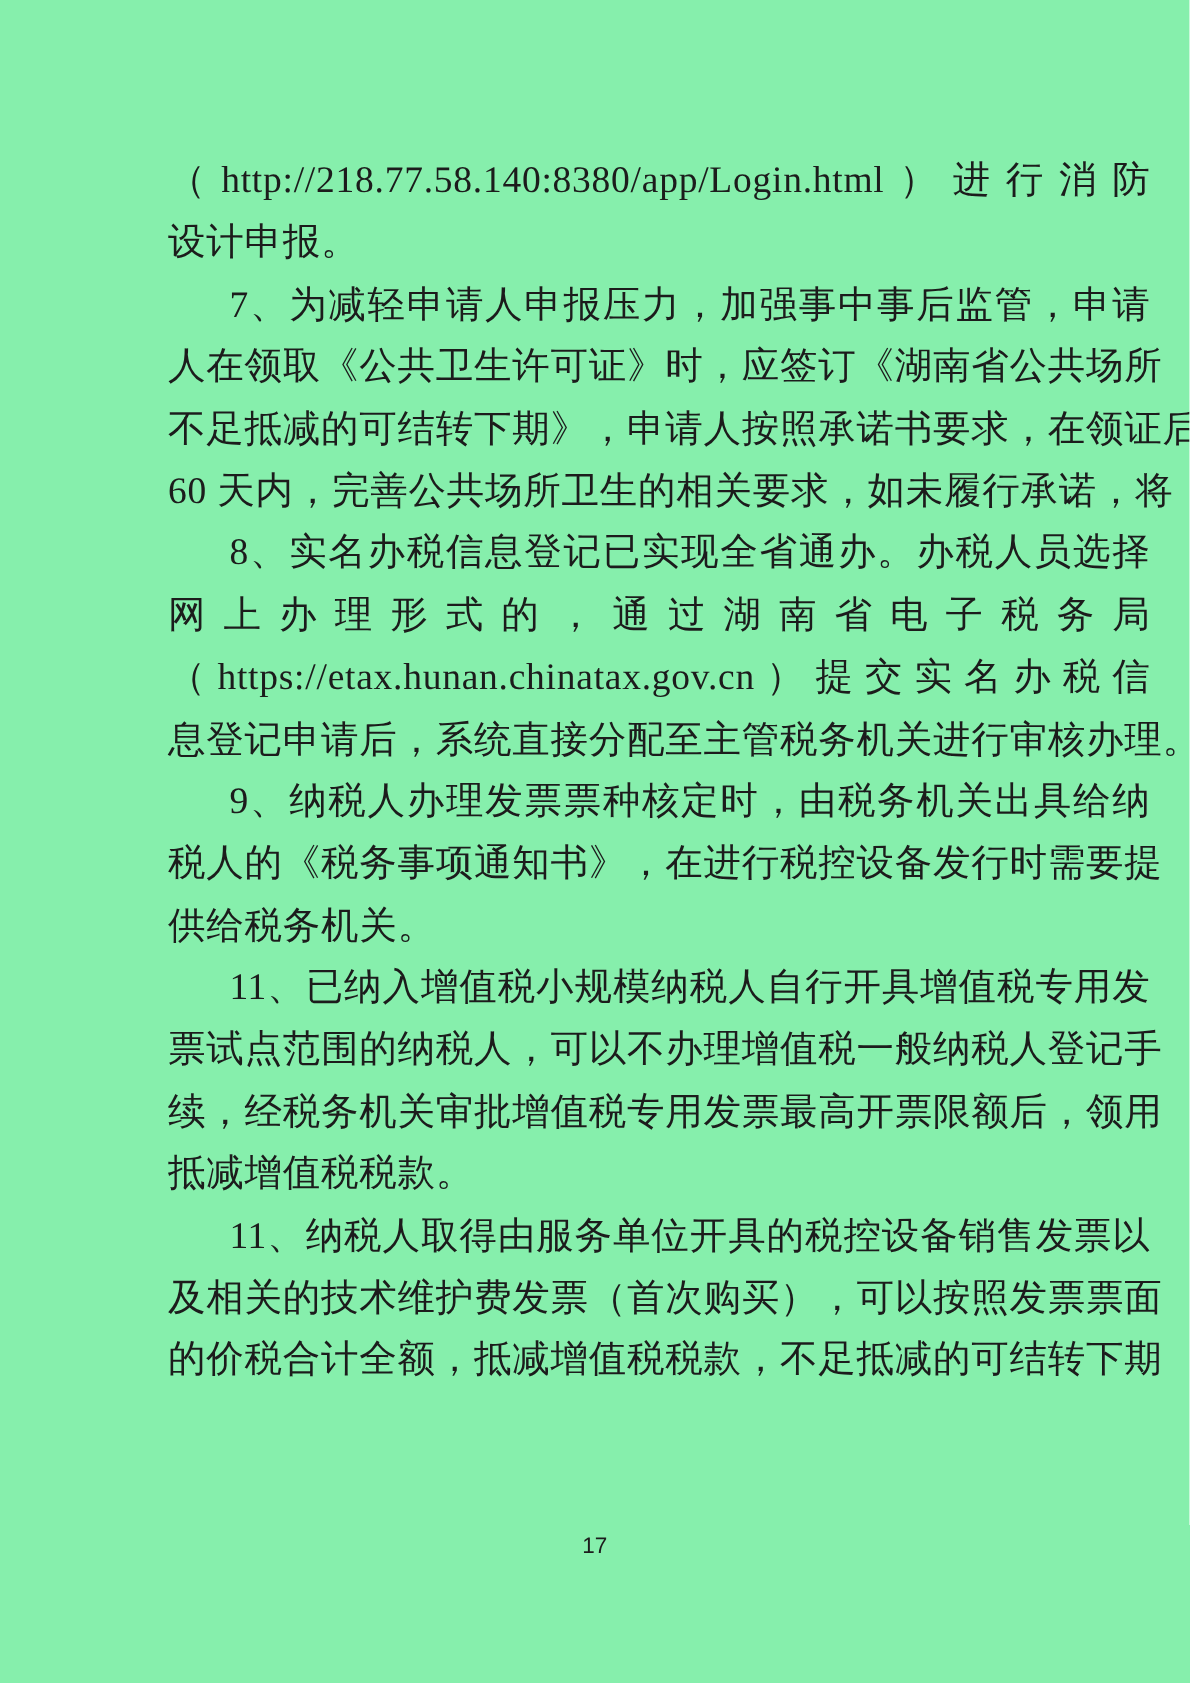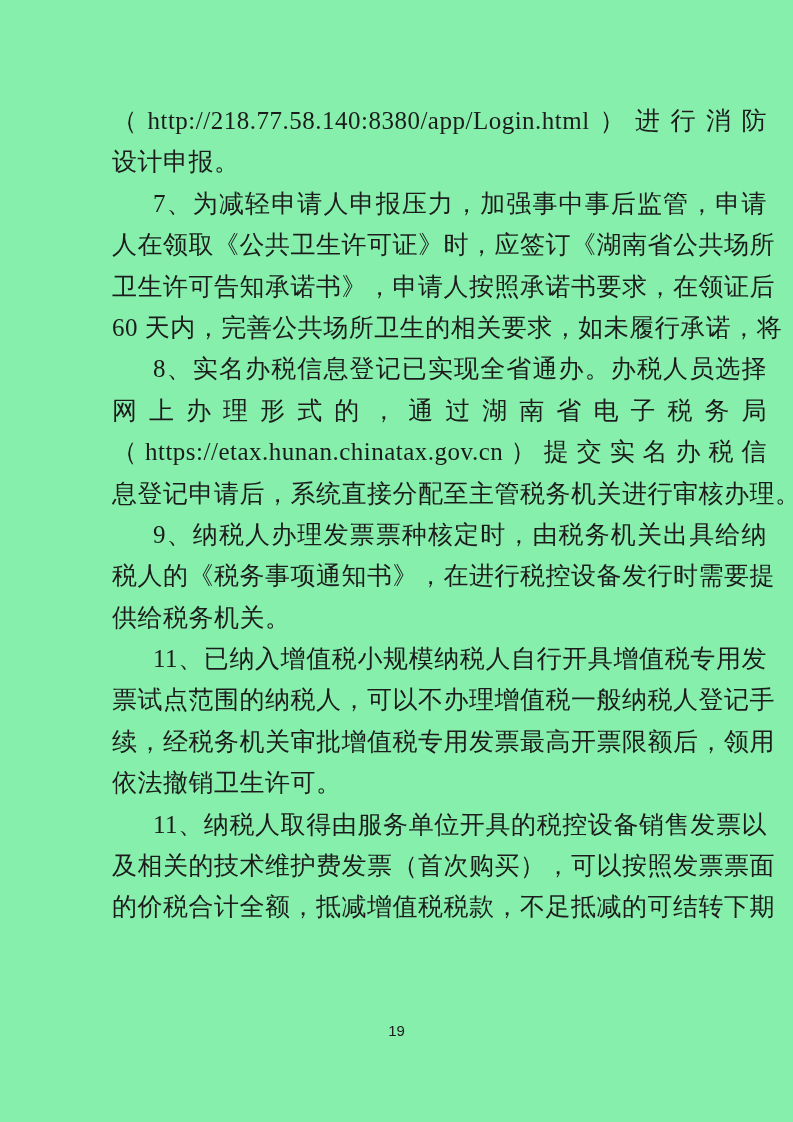--- a/index.html
+++ b/index.html
@@ -51,31 +51,31 @@
 </style>
 </head>
 <body>
 
 <div class="page">
   <div class="text-block">
     <div class="line">（http://218.77.58.140:8380/app/Login.html）进行消防</div>
     <div class="line short">设计申报。</div>
     <div class="line indent">7、为减轻申请人申报压力，加强事中事后监管，申请</div>
     <div class="line">人在领取《公共卫生许可证》时，应签订《湖南省公共场所</div>
-    <div class="line">卫生许可告知承诺书》，申请人按照承诺书要求，在领证后</div>
+    <div class="line">不足抵减的可结转下期》，申请人按照承诺书要求，在领证后</div>
     <div class="line">60 天内，完善公共场所卫生的相关要求，如未履行承诺，将</div>
     <div class="line indent">8、实名办税信息登记已实现全省通办。办税人员选择</div>
     <div class="line">网上办理形式的，通过湖南省电子税务局</div>
     <div class="line">（https://etax.hunan.chinatax.gov.cn）提交实名办税信</div>
     <div class="line">息登记申请后，系统直接分配至主管税务机关进行审核办理。</div>
     <div class="line indent">9、纳税人办理发票票种核定时，由税务机关出具给纳</div>
     <div class="line">税人的《税务事项通知书》，在进行税控设备发行时需要提</div>
     <div class="line short">供给税务机关。</div>
     <div class="line indent">11、已纳入增值税小规模纳税人自行开具增值税专用发</div>
     <div class="line">票试点范围的纳税人，可以不办理增值税一般纳税人登记手</div>
     <div class="line">续，经税务机关审批增值税专用发票最高开票限额后，领用</div>
-    <div class="line short">依法撤销卫生许可。</div>
+    <div class="line short">抵减增值税税款。</div>
     <div class="line indent">11、纳税人取得由服务单位开具的税控设备销售发票以</div>
     <div class="line">及相关的技术维护费发票（首次购买），可以按照发票票面</div>
     <div class="line">的价税合计全额，抵减增值税税款，不足抵减的可结转下期</div>
   </div>
-  <div class="page-number">19</div>
+  <div class="page-number">17</div>
 </div>
 
 </body></html>

